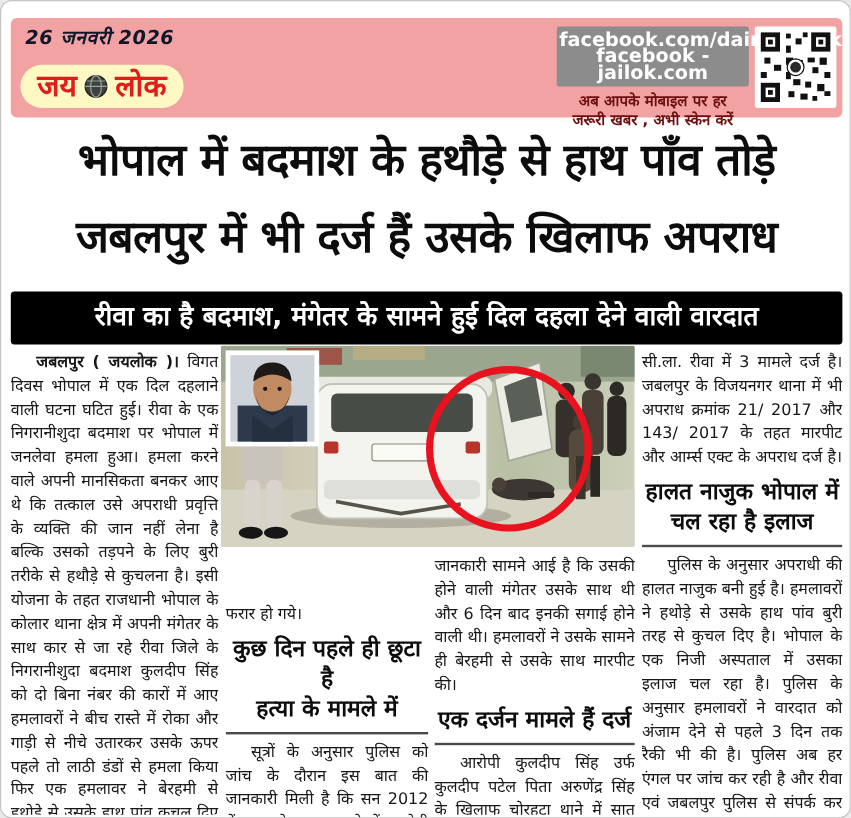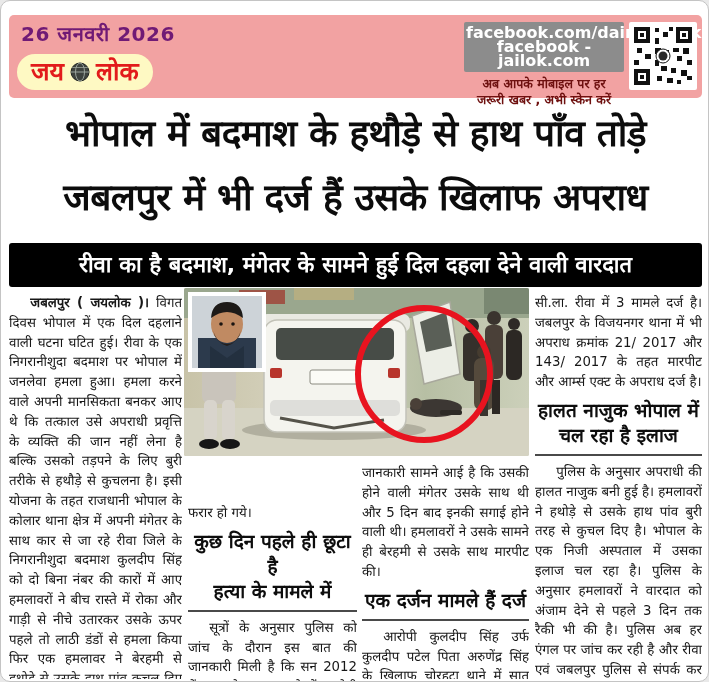--- a/index.html
+++ b/index.html
@@ -5,22 +5,22 @@
   * { margin:0; padding:0; box-sizing:border-box; }
   html,body { background:#e9e9e9; }
   .page {
     position:relative; width:709px; height:682px; background:#ffffff;
     border:1px solid #c4c4c4; border-radius:10px; overflow:hidden;
     font-family:"DejaVu Sans", sans-serif; color:#141414;
   }
   
   .masthead { position:absolute; left:8px; top:14px; width:693px; height:83px;
     background:#f2a2a2; border-radius:5px; }
-  .date { position:absolute; left:12px; top:5px; font-size:20px; font-weight:bold;
-    color:#701a75; letter-spacing:0.5px; }
+  .date { position:absolute; left:12px; top:5px; font-size:16px; font-weight:bold;
+    color:#0f172a; letter-spacing:0.5px;font-style:italic; }
   .logo-pill { position:absolute; left:8px; top:39px; background:#fef9c3;
     border-radius:22px; padding:4px 14px; display:flex; align-items:center; gap:6px; }
   .logo-word { font-size:25px; font-weight:bold; color:#e21b1b; line-height:28px; }
   .globe { width:20px; height:20px; flex:0 0 auto; }
   .head-right { position:absolute; right:5px; top:7px; display:flex; gap:5px; }
   .social-promo { width:160px; text-align:center; }
   .social-box { background:#8c8c8c; color:#ffffff; font-size:16px; font-weight:bold;
     line-height:14px; padding:4px 2px; border-radius:2px; }
   .promo { color:#6e100f; font-weight:bold; font-size:12.5px; line-height:16px; margin-top:4px; }
   .qr-box { width:68px; height:68px; background:#ffffff; border-radius:2px; padding:2px; }
@@ -211,21 +211,21 @@
   <div class="bodycol col2">
     <p>फरार हो गये।</p>
     <div class="subhead">
       <div>कुछ दिन पहले ही छूटा है</div>
       <div>हत्या के मामले में</div>
     </div>
     <p class="indent">सूत्रों के अनुसार पुलिस को जांच के दौरान इस बात की जानकारी मिली है कि सन 2012 में हत्या के एक मामले में आरोपी कुलदीप सिंह रीवा जेल में बंद था और कुछ दिन पहले ही जमानत पर छूटने के बाद वह भोपाल आ गया था। सूत्रों के अनुसार इस बात की</p>
   </div>
 
   <div class="bodycol col3">
-    <p>जानकारी सामने आई है कि उसकी होने वाली मंगेतर उसके साथ थी और 5 दिन बाद इनकी सगाई होने वाली थी। हमलावरों ने उसके सामने ही बेरहमी से उसके साथ मारपीट की।</p>
+    <p>जानकारी सामने आई है कि उसकी होने वाली मंगेतर उसके साथ थी और 6 दिन बाद इनकी सगाई होने वाली थी। हमलावरों ने उसके सामने ही बेरहमी से उसके साथ मारपीट की।</p>
     <div class="subhead">एक दर्जन मामले हैं दर्ज</div>
     <p class="indent">आरोपी कुलदीप सिंह उर्फ कुलदीप पटेल पिता अरुणेंद्र सिंह के खिलाफ चोरहटा थाने में सात मामले दर्ज हैं इसके अलावा</p>
   </div>
 
   <div class="bodycol col4">
     <p>सी.ला. रीवा में 3 मामले दर्ज है। जबलपुर के विजयनगर थाना में भी अपराध क्रमांक 21/ 2017 और 143/ 2017  के तहत मारपीट और आर्म्स एक्ट के अपराध दर्ज है।</p>
     <div class="subhead">
       <div>हालत नाजुक भोपाल में</div>
       <div>चल रहा है इलाज</div>
     </div>

